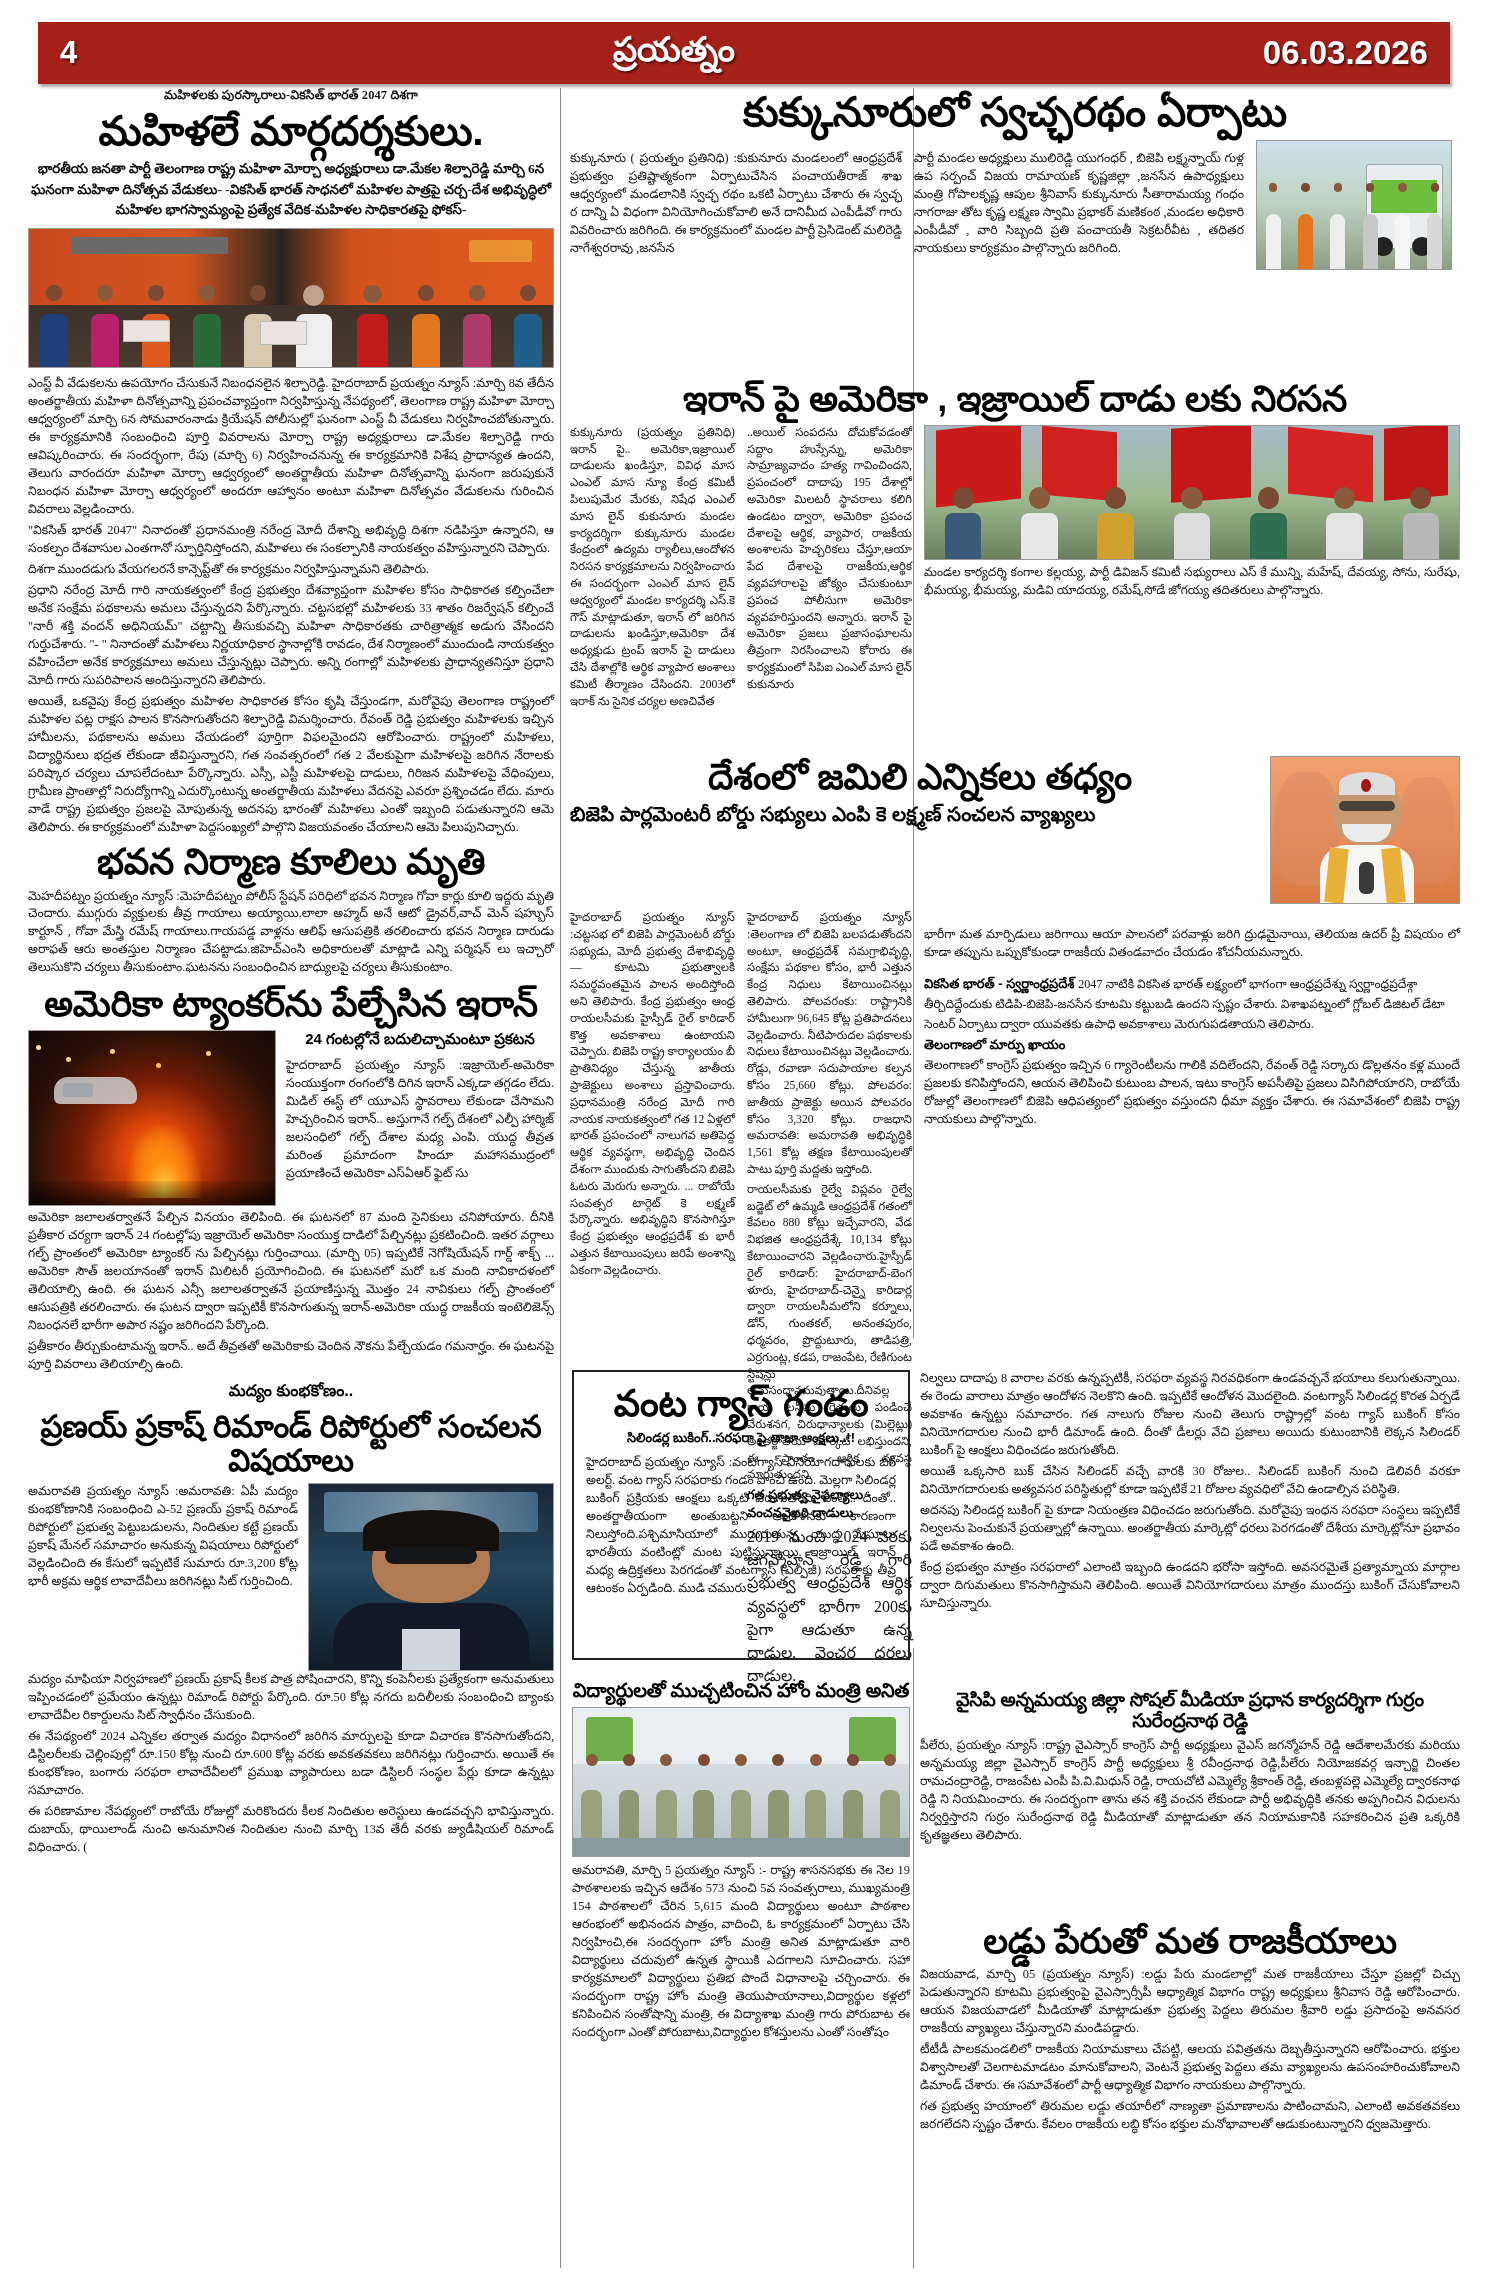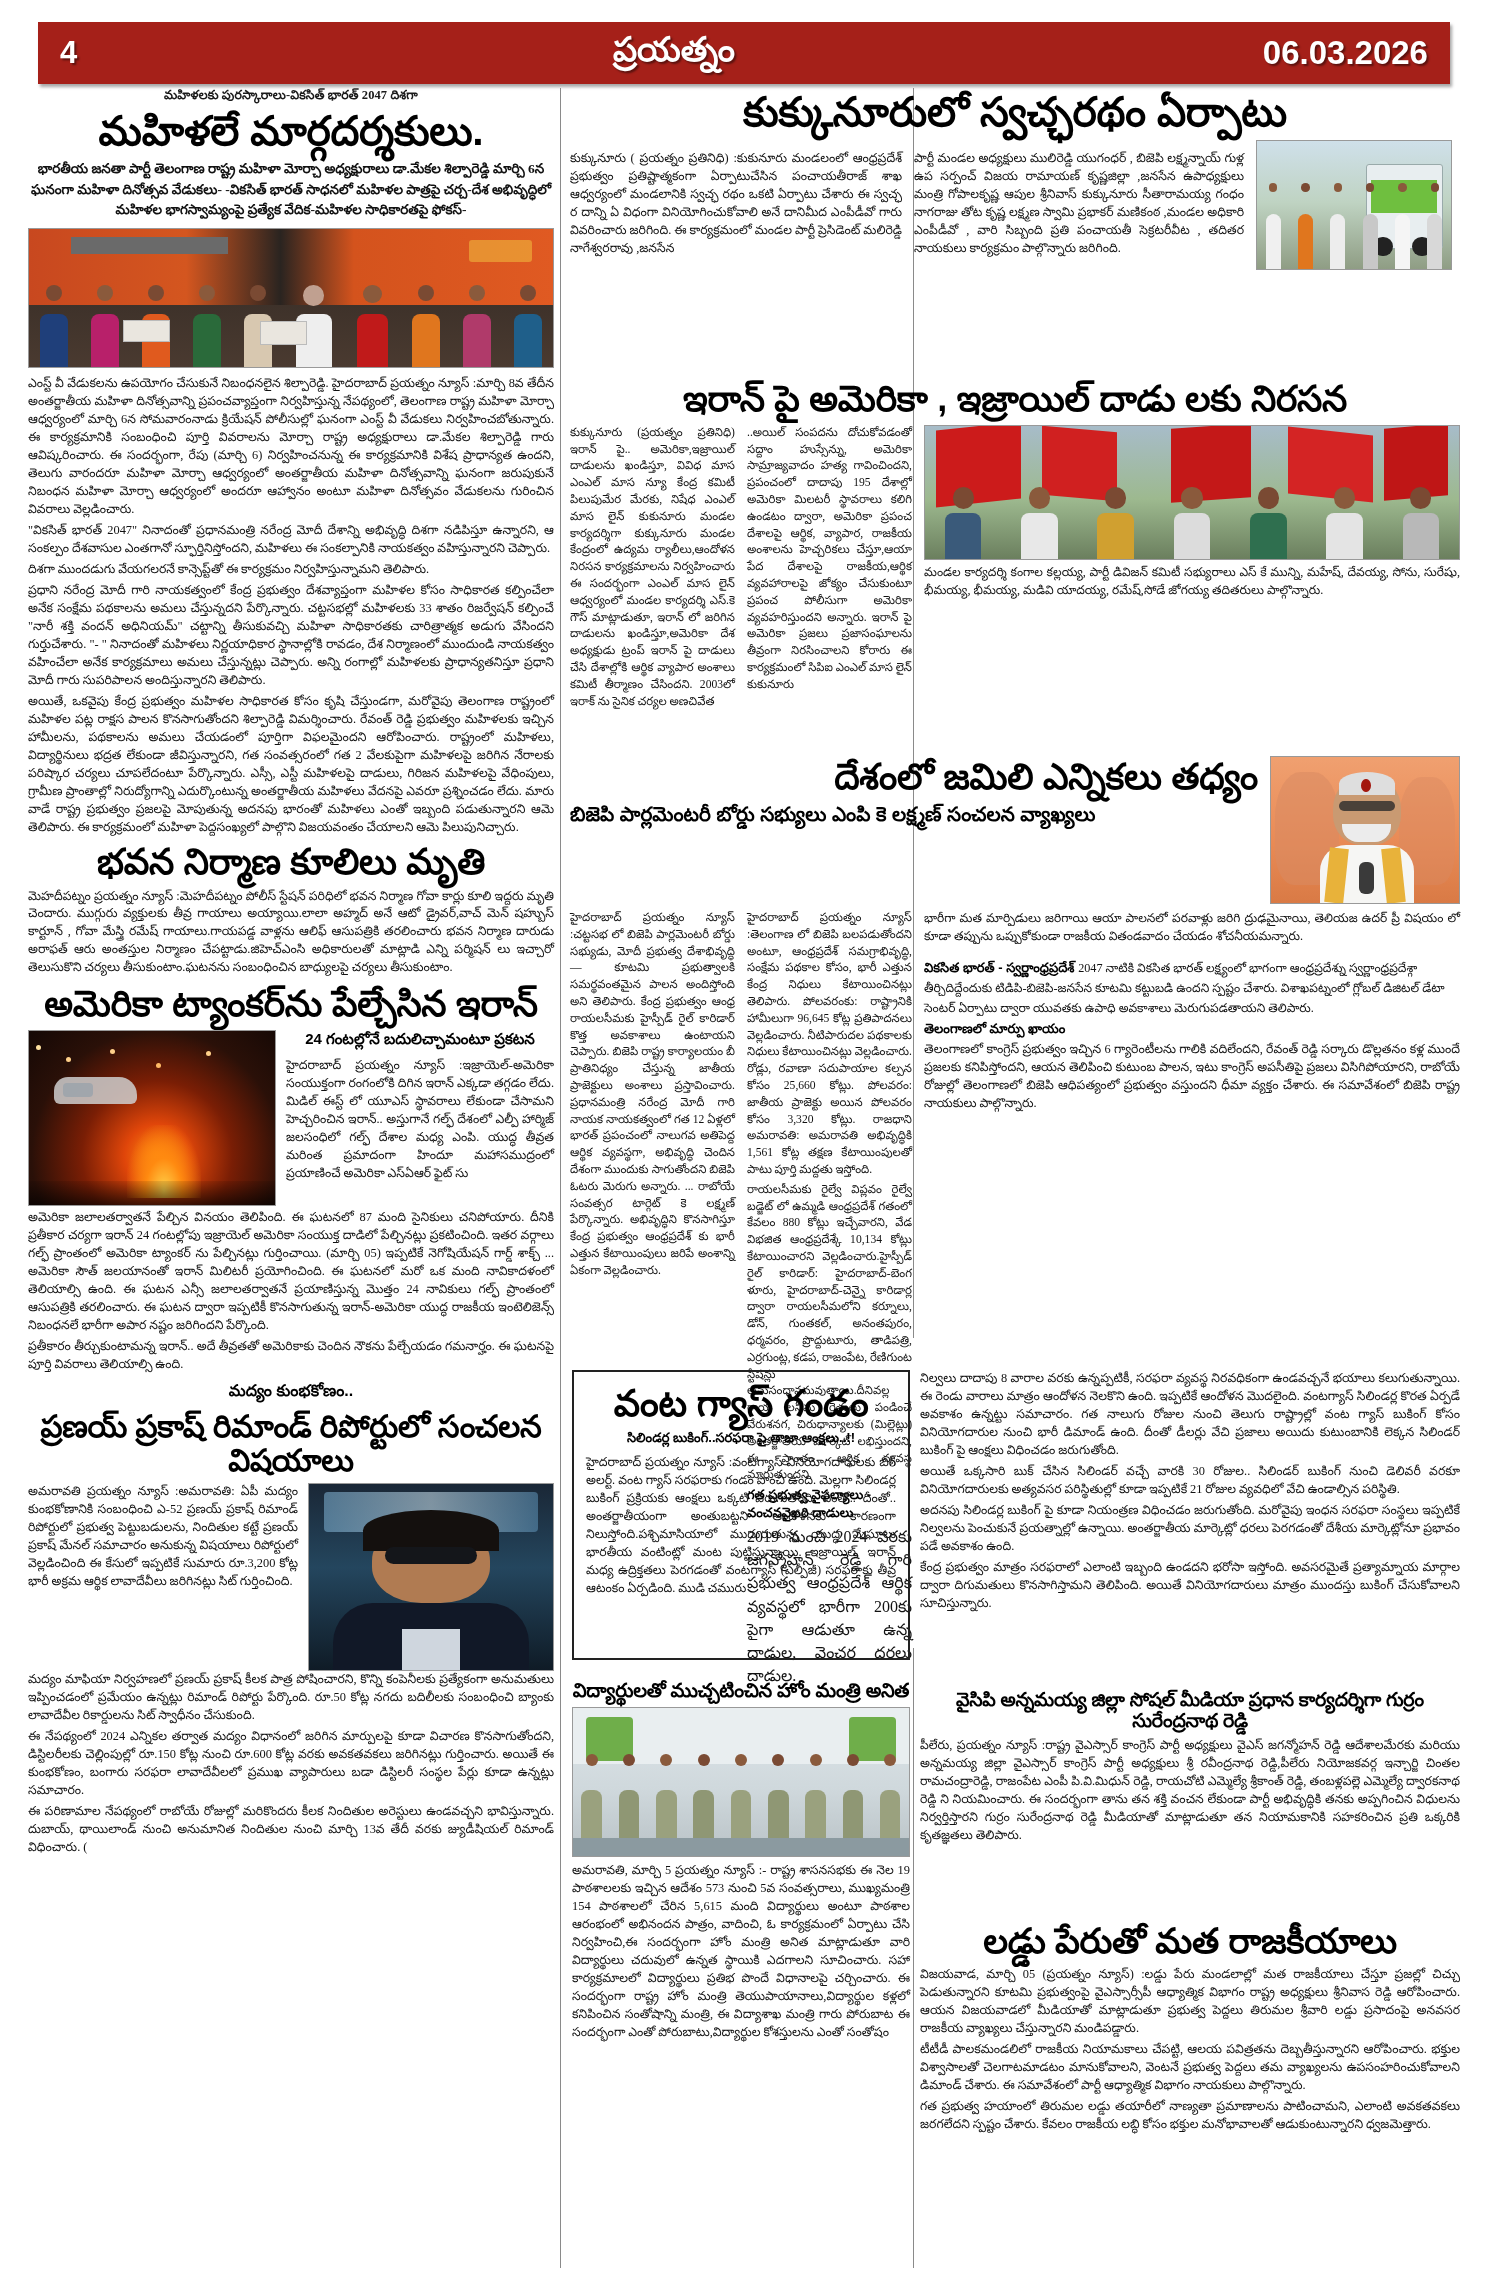--- a/index.html
+++ b/index.html
@@ -374,21 +374,21 @@
           </div>
         </div>
         <p class="ph-caption">మండల కార్యదర్శి కంగాల  కల్లయ్య, పార్టీ డివిజన్ కమిటీ సభ్యురాలు  ఎస్ కే మున్ని, మహేష్,  దేవయ్య, సోను, సురేషు, భీమయ్య,     భీమయ్య, మడివి యాదయ్య, రమేష్,సోడే జోగయ్య  తదితరులు పాల్గొన్నారు.</p>
       </div>
     </div>
   </div>
 
   <div style="position:absolute;left:570px;top:668px;width:890px;">
     <div style="display:flex;gap:12px;align-items:flex-start;">
       <div style="flex:1;">
-        <h1 class="head h-lg" style="text-align:right;margin-left:12px;">దేశంలో జమిలి ఎన్నికలు తధ్యం</h1>
+        <h1 class="head h-lg" style="text-align:center;margin-left:12px;">దేశంలో జమిలి ఎన్నికలు తధ్యం</h1>
         <div class="subhead" style="text-align:left;font-size:20px;">బిజెపి పార్లమెంటరీ బోర్డు సభ్యులు ఎంపి కె లక్ష్మణ్ సంచలన వ్యాఖ్యలు</div>
       </div>
       <div class="photo" style="flex:0 0 190px;height:148px;">
         <div class="scene" style="background:linear-gradient(180deg,#f0a070 0%,#e88a55 60%,#d97a45 100%);">
           <div style="position:absolute;left:2%;top:10%;width:34%;height:78%;border-radius:40% 40% 30% 30%;background:#d98a62;opacity:.55;"></div>
           <div style="position:absolute;right:2%;top:14%;width:30%;height:74%;border-radius:40% 40% 30% 30%;background:#d98a62;opacity:.45;"></div>
           <div style="position:absolute;left:33%;top:12%;width:36%;height:48%;border-radius:48% 48% 42% 42%;background:#c99a72;"></div>
           <div style="position:absolute;left:36%;top:10%;width:30%;height:16%;border-radius:50% 50% 0 0;background:#dedede;"></div>
           <div style="position:absolute;left:48%;top:15%;width:5%;height:9%;border-radius:50%;background:#a3180f;"></div>
           <div style="position:absolute;left:36%;top:30%;width:30%;height:7%;border-radius:8px;background:#2a2a2a;opacity:.8;"></div>
@@ -405,21 +405,21 @@
       <div style="flex:0 0 165px;">
         <p class="body" style="font-size:11.6px;">హైదరాబాద్ ప్రయత్నం న్యూస్ :చట్టసభ లో బిజెపి పార్లమెంటరీ బోర్డు సభ్యుడు, మోదీ ప్రభుత్వ దేశాభివృద్ధి — కూటమి ప్రభుత్వాలకి సమర్థవంతమైన పాలన అందిస్తోంది అని తెలిపారు. కేంద్ర ప్రభుత్వం ఆంధ్ర రాయలసీమకు హైస్పీడ్ రైల్ కారిడార్ కొత్త అవకాశాలు ఉంటాయని చెప్పారు. బిజెపి రాష్ట్ర కార్యాలయం బీ ప్రాతినిధ్యం చేస్తున్న జాతీయ ప్రాజెక్టులు అంశాలు ప్రస్తావించారు. ప్రధానమంత్రి నరేంద్ర మోదీ గారి నాయక నాయకత్వంలో గత 12 ఏళ్లలో భారత్ ప్రపంచంలో నాలుగవ అతిపెద్ద ఆర్థిక వ్యవస్థగా, అభివృద్ధి చెందిన దేశంగా ముందుకు సాగుతోందని బిజెపి ఓటరు మెరుగు అన్నారు. ... రాబోయే సంవత్సర టార్గెట్ కె లక్ష్మణ్ పేర్కొన్నారు.  అభివృద్ధిని కొనసాగిస్తూ కేంద్ర ప్రభుత్వం ఆంధ్రప్రదేశ్ కు భారీ ఎత్తున కేటాయింపులు జరిపే అంశాన్ని ఏకంగా వెల్లడించారు.</p>
       </div>
       <div style="flex:0 0 165px;">
         <p class="body" style="font-size:11.6px;">హైదరాబాద్ ప్రయత్నం న్యూస్ :తెలంగాణ లో బిజెపి బలపడుతోందని అంటూ, ఆంధ్రప్రదేశ్ సమగ్రాభివృద్ధి, సంక్షేమ పథకాల కోసం, భారీ ఎత్తున కేంద్ర నిధులు కేటాయించినట్లు తెలిపారు. పోలవరంకు: రాష్ట్రానికి హామీలుగా 96,645 కోట్ల ప్రతిపాదనలు వెల్లడించారు. నీటిపారుదల పథకాలకు నిధులు కేటాయించినట్లు వెల్లడించారు. రోడ్లు, రవాణా సదుపాయాల కల్పన కోసం 25,660 కోట్లు. పోలవరం: జాతీయ ప్రాజెక్టు అయిన పోలవరం కోసం 3,320 కోట్లు. రాజధాని అమరావతి: అమరావతి అభివృద్ధికి 1,561 కోట్ల తక్షణ కేటాయింపులతో పాటు పూర్తి మద్దతు ఇస్తోంది.</p>
         <p class="body" style="font-size:11.6px;">రాయలసీమకు రైల్వే విప్లవం రైల్వే బడ్జెట్ లో ఉమ్మడి ఆంధ్రప్రదేశ్ గతంలో కేవలం 880 కోట్లు ఇచ్చేవారని, వేడ విభజిత ఆంధ్రప్రదేశ్కే 10,134 కోట్లు కేటాయించారని వెల్లడించారు.హైస్పీడ్ రైల్ కారిడార్: హైదరాబాద్-బెంగ ళూరు, హైదరాబాద్-చెన్నై కారిడార్ల ద్వారా రాయలసీమలోని కర్నూలు, డోన్, గుంతకల్, అనంతపురం, ధర్మవరం, ప్రొద్దుటూరు, తాడిపత్రి, ఎర్రగుంట్ల, కడప, రాజంపేట, రేణిగుంట స్టేషన్లు అనుసంధానమవుతాయి.దీనివల్ల రాయ లసీమ రైతులు పండించే వేరుశనగ, చిరుధాన్యాలకు (మిల్లెట్లు) అంతర్జాతీయ మార్కెట్ లభిస్తుందని, ఈ ప్రాంతం ఆర్థిక వ్యవస్థ మారుతుందని</p>
         <div class="subhead-left">గత ప్రభుత్వ వైఫల్యాలు - వంచనవైఖరి దాడులు</div>
         <p class="body" style="font-size:16px;">2019 నుంచి 2024 వరకు జగన్మోహన్ రెడ్డి గారి ప్రభుత్వ ఆంధ్రప్రదేశ్ ఆర్థిక వ్యవస్థలో భారీగా 200కు పైగా ఆడుతూ ఉన్న దాడుల, వెంచర ధరలు దాడుల.</p>
       </div>
       <div style="flex:1;">
-        <p class="ph-caption" style="margin-top:0;">భారీగా మత మార్పిడులు జరిగాయి ఆయా పాలనలో పరవాళ్లు జరిగి ద్రుఢమైనాయి, తెలియజ ఉదర్ ప్రీ విషయం లో కూడా తప్పును ఒప్పుకోకుండా రాజకీయ వితండవాదం చేయడం శోచనీయమన్నారు.</p>
+        <p class="ph-caption" style="margin-top:16px;">భారీగా మత మార్పిడులు జరిగాయి ఆయా పాలనలో పరవాళ్లు జరిగి ద్రుఢమైనాయి, తెలియజ ఉదర్ ప్రీ విషయం లో కూడా తప్పును ఒప్పుకోకుండా రాజకీయ వితండవాదం చేయడం శోచనీయమన్నారు.</p>
         <div class="subhead-left" style="display:inline;">
           <span>వికసిత భారత్ - స్వర్ణాంధ్రప్రదేశ్</span>
         </div>
         <span class="body" style="font-size:12.2px;">2047 నాటికి వికసిత భారత్ లక్ష్యంలో భాగంగా ఆంధ్రప్రదేశ్ను స్వర్ణాంధ్రప్రదేశ్గా తీర్చిదిద్దేందుకు టిడిపి-బిజెపి-జనసేన కూటమి కట్టుబడి ఉందని స్పష్టం చేశారు. విశాఖపట్నంలో గ్లోబల్ డిజిటల్ డేటా సెంటర్ ఏర్పాటు ద్వారా యువతకు ఉపాధి అవకాశాలు మెరుగుపడతాయని తెలిపారు.</span>
         <div class="subhead-left">తెలంగాణలో మార్పు ఖాయం</div>
         <p class="body">తెలంగాణలో కాంగ్రెస్ ప్రభుత్వం ఇచ్చిన 6 గ్యారెంటీలను గాలికి వదిలేందని, రేవంత్ రెడ్డి సర్కారు డొల్లతనం కళ్ల ముందే ప్రజలకు కనిపిస్తోందని, ఆయన తెలిపించి కుటుంబ పాలన, ఇటు కాంగ్రెస్ అపసీతిపై ప్రజలు విసిగిపోయారని, రాబోయే రోజుల్లో తెలంగాణలో బిజెపి ఆధిపత్యంలో ప్రభుత్వం వస్తుందని ధీమా వ్యక్తం చేశారు. ఈ సమావేశంలో బిజెపి రాష్ట్ర నాయకులు పాల్గొన్నారు.</p>
       </div>
     </div>
   </div>
 

